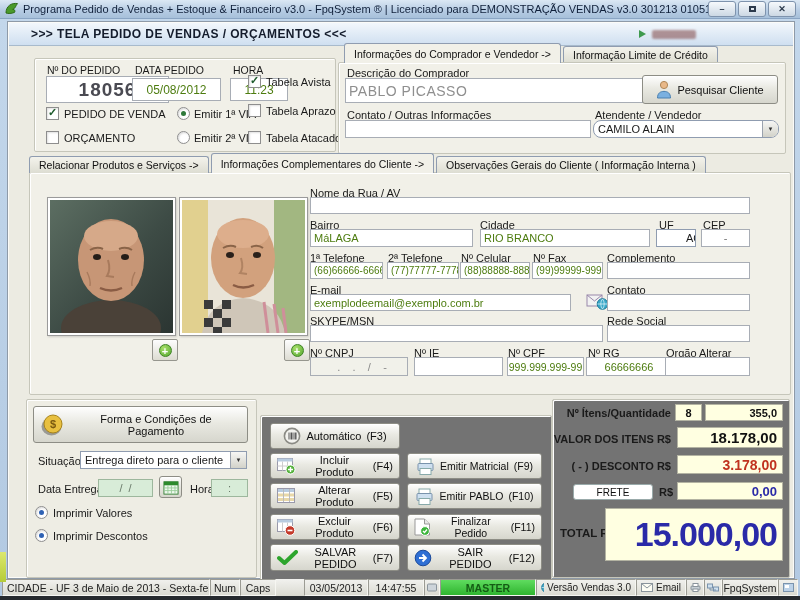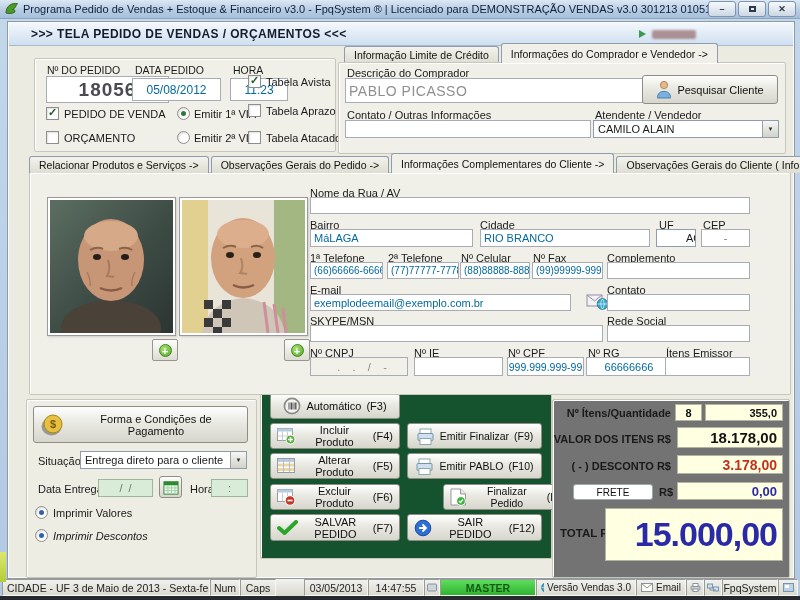--- a/index.html
+++ b/index.html
@@ -26,21 +26,21 @@
     background:linear-gradient(#f2f7fc,#cfdff0);border-bottom:1px solid #a8bacc;
     display:flex;align-items:center;}
   .formhdr .htxt{margin-left:22px;font-weight:700;font-size:12px;letter-spacing:.4px;color:#141c2c;}
   .hdrdeco{position:absolute;left:628px;top:5px;display:flex;align-items:center;gap:3px;}
   .smudge{width:44px;height:9px;background:#6e2420;opacity:.45;filter:blur(1.2px);border-radius:2px;}
   
   .panel{position:absolute;border:1px solid #c6c6ba;border-radius:2px;
     box-shadow:inset 1px 1px 0 #fff;background:#f1f0e8;}
   .lbl{position:absolute;white-space:nowrap;font-size:11px;color:#1a1a1a;}
   .inp{position:absolute;background:#fff;border:1px solid #a8adb5;box-sizing:border-box;
-    display:flex;align-items:center;padding:0 3px;font-size:11px;color:#0369a1;overflow:hidden;white-space:pre;}
+    display:flex;align-items:center;padding:0 3px;font-size:11px;color:#4d7c0f;overflow:hidden;white-space:pre;}
   .ginp{background:#d8ecd8;border-color:#9db79d;color:#6a7a6a;justify-content:center;}
   .gray{background:#f1f1ea;color:#8a8a8a;}
   .btn{position:absolute;display:flex;align-items:center;justify-content:center;gap:5px;
     background:linear-gradient(#fefefe,#ececе6 45%,#d9d9d1);
     background:linear-gradient(#fefefe,#ececc e);background:linear-gradient(#fefefe,#e9e9e2 45%,#d6d6cd);
     border:1px solid #8d8d85;border-radius:3px;font-size:11px;color:#101010;
     box-shadow:inset 0 1px 0 #fff;box-sizing:border-box;}
   .btn .ic{display:flex;align-items:center;}
   .combo{position:absolute;background:#fff;border:1px solid #8f9cb0;box-sizing:border-box;
     display:flex;align-items:center;padding-left:4px;font-size:11px;overflow:hidden;white-space:nowrap;}
@@ -140,47 +140,46 @@
         <span class="mk">✓</span>
       </span>
     <span class="lbl" style="left:231px;top:17px;">Tabela Avista</span>
     <span class="chk" style="left:213px;top:45px;"></span>
     <span class="lbl" style="left:231px;top:46px;">Tabela Aprazo</span>
     <span class="chk" style="left:213px;top:72px;"></span>
     <span class="lbl" style="left:231px;top:73px;">Tabela Atacado</span>
   </div>
 
   <div class="tabrow" style="left:336px;top:22px;height:19px;">
+    <span class="tab active">Informações do Comprador e Vendedor  -&gt;</span>
     <span class="tab">Informação Limite de Crédito</span>
-    <span class="tab active">Informações do Comprador e Vendedor  -&gt;</span>
   </div>
   <div class="panel" style="left:330px;top:40px;width:446px;height:90px;z-index:2;">
     <span class="lbl" style="left:8px;top:4px;">Descrição do Comprador</span>
     <div class="inp" style="left:6px;top:15px;width:298px;height:25px;font-size:14px;color:#8f8f8f;letter-spacing:.5px;">PABLO PICASSO</div>
     <button class="btn" style="left:303px;top:12px;width:136px;height:29px;">
       <span class="ic">
         <svg width="16" height="19" viewBox="0 0 16 19">
             <circle cx="8" cy="5" r="3.6" fill="#e8b888" stroke="#b08858"></circle>
             <path d="M1.5 18c0-5 3-6.6 6.5-6.6s6.5 1.6 6.5 6.6z" fill="#7ab0e0" stroke="#4a80b0"></path>
           </svg>
       </span>
       <span>Pesquisar Cliente</span>
     </button>
     <span class="lbl" style="left:8px;top:46px;">Contato / Outras Informações</span>
     <div class="inp" style="left:6px;top:57px;width:246px;height:18px;"></div>
     <span class="lbl" style="left:256px;top:46px;">Atendente / Vendedor</span>
-    <div class="combo" style="left:254px;top:57px;width:186px;height:18px;">
+    <div class="combo" style="left:254px;top:57px;width:186px;height:18px;border-radius:8px;">
       <span>CAMILO ALAIN</span>
       <span class="arr">▼</span>
     </div>
   </div>
 
   <div class="tabrow" style="left:21px;top:129px;height:22px;z-index:3;">
     <span class="tab">Relacionar Produtos e Serviços  -&gt;</span>
-    <span class="tab">Observações Gerais do Pedido  -&gt;</span>
     <span class="tab active">Informações Complementares do Cliente  -&gt;</span>
     <span class="tab">Observações Gerais do Cliente ( Informação Interna )</span>
   </div>
 
   <div class="panel" style="left:21px;top:150px;width:760px;height:221px;z-index:2;">
 
     <div class="photo" style="left:17px;top:24px;">
       <svg width="123" height="133" viewBox="0 0 123 133">
         <defs>
             <linearGradient id="pb1" x1="0" y1="0" x2="1" y2="1">
@@ -281,21 +280,21 @@
     <div class="inp" style="left:577px;top:152px;width:143px;height:17px;"></div>
 
     <span class="lbl" style="left:280px;top:174px;">Nº CNPJ</span>
     <div class="inp gray cen" style="left:280px;top:184px;width:98px;height:19px;">  .    .    /    -</div>
     <span class="lbl" style="left:384px;top:174px;">Nº IE</span>
     <div class="inp" style="left:384px;top:184px;width:89px;height:19px;"></div>
     <span class="lbl" style="left:478px;top:174px;">Nº CPF</span>
     <div class="inp cen" style="left:477px;top:184px;width:77px;height:19px;font-size:10.5px;">999.999.999-99</div>
     <span class="lbl" style="left:558px;top:174px;">Nº RG</span>
     <div class="inp cen" style="left:556px;top:184px;width:86px;height:19px;">66666666</div>
-    <span class="lbl" style="left:636px;top:174px;">Ítens Emissor</span>
+    <span class="lbl" style="left:636px;top:174px;">Orgão Alterar</span>
     <div class="inp" style="left:635px;top:184px;width:85px;height:19px;"></div>
   </div>
 
   <div class="panel" style="left:18px;top:377px;width:229px;height:177px;background:#eeede4;">
     <button class="btn" style="left:6px;top:6px;width:215px;height:37px;font-size:11px;">
       <span class="ic">
         <svg width="26" height="24" viewBox="0 0 26 24">
             <ellipse cx="11.5" cy="13.5" rx="10" ry="9" fill="#9a9a94"></ellipse>
             <circle cx="13" cy="11" r="9" fill="#e8c040" stroke="#a8841a"></circle>
             <text x="13" y="15" font-size="11" font-weight="bold" text-anchor="middle" fill="#7a5a10">$</text>
@@ -324,24 +323,24 @@
             </g>
           </svg>
       </span>
     </button>
     <span class="lbl" style="left:163px;top:83px;">Hora</span>
     <div class="inp ginp" style="left:184px;top:79px;width:37px;height:18px;">:</div>
 
     <span class="rad on blue" style="left:8px;top:106px;"></span>
     <span class="lbl" style="left:26px;top:107px;">Imprimir Valores</span>
     <span class="rad on blue" style="left:8px;top:129px;"></span>
-    <span class="lbl" style="left:26px;top:130px;font-style:italic;">Imprimir Descontos</span>
-  </div>
-
-  <div class="panel" style="left:252px;top:363px;width:290px;height:172px;background:#14532d;">
+    <span class="lbl" style="left:26px;top:130px;">Imprimir Descontos</span>
+  </div>
+
+  <div class="panel" style="left:252px;top:393px;width:290px;height:172px;background:#737373;">
 
     <button class="btn" style="left:9px;top:7px;width:130px;height:26px;">
       <span class="ic">
           <svg width="18" height="18">
             <circle cx="9" cy="9" r="7.6" fill="#f2f2ee" stroke="#8a8a84" stroke-width="1.6"></circle>
             <g stroke="#555">
               <line x1="6" y1="5.5" x2="6" y2="12.5"></line>
               <line x1="8.5" y1="5.5" x2="8.5" y2="12.5" stroke-width="2"></line>
               <line x1="11" y1="5.5" x2="11" y2="12.5"></line>
               <line x1="12.8" y1="5.5" x2="12.8" y2="12.5" stroke-width="1.4"></line>
@@ -405,35 +404,35 @@
     </button>
 
     <button class="btn" style="left:146px;top:37px;width:135px;height:26px;font-size:10.5px;">
       <span class="ic">
           <svg width="19" height="17">
             <rect x="4" y="1" width="11" height="5" fill="#fff" stroke="#8aa"></rect>
             <rect x="2" y="5.5" width="15" height="7" rx="1" fill="#cfe0f0" stroke="#7a93ad"></rect>
             <rect x="4" y="10.5" width="11" height="6" fill="#fff" stroke="#8aa"></rect>
           </svg>
         </span>
-      <span>Emitir Finalizar</span>
+      <span>Emitir Matricial</span>
       <span>(F9)</span>
     </button>
     <button class="btn" style="left:146px;top:67px;width:135px;height:26px;font-size:10.5px;">
       <span class="ic">
           <svg width="19" height="17">
             <rect x="4" y="1" width="11" height="5" fill="#fff" stroke="#8aa"></rect>
             <rect x="2" y="5.5" width="15" height="7" rx="1" fill="#cfe0f0" stroke="#7a93ad"></rect>
             <rect x="4" y="10.5" width="11" height="6" fill="#fff" stroke="#8aa"></rect>
           </svg>
         </span>
       <span>Emitir PABLO</span>
       <span>(F10)</span>
     </button>
-    <button class="btn" style="left:146px;top:98px;width:135px;height:26px;font-size:10.5px;margin-left:36px;">
+    <button class="btn" style="left:146px;top:98px;width:135px;height:26px;font-size:10.5px;">
       <span class="ic">
           <svg width="17" height="18">
             <path d="M1 1h9.5l5 5v11H1z" fill="#fff" stroke="#999"></path>
             <path d="M10.5 1v5h5" fill="#e8e8e8" stroke="#999"></path>
             <circle cx="11" cy="13" r="4.4" fill="#3db53d" stroke="#fff"></circle>
             <path d="M9 13l1.5 1.5L13 11.5" stroke="#fff" stroke-width="1.3" fill="none"></path>
           </svg>
         </span>
       <span>Finalizar Pedido</span>
       <span>(F11)</span>

